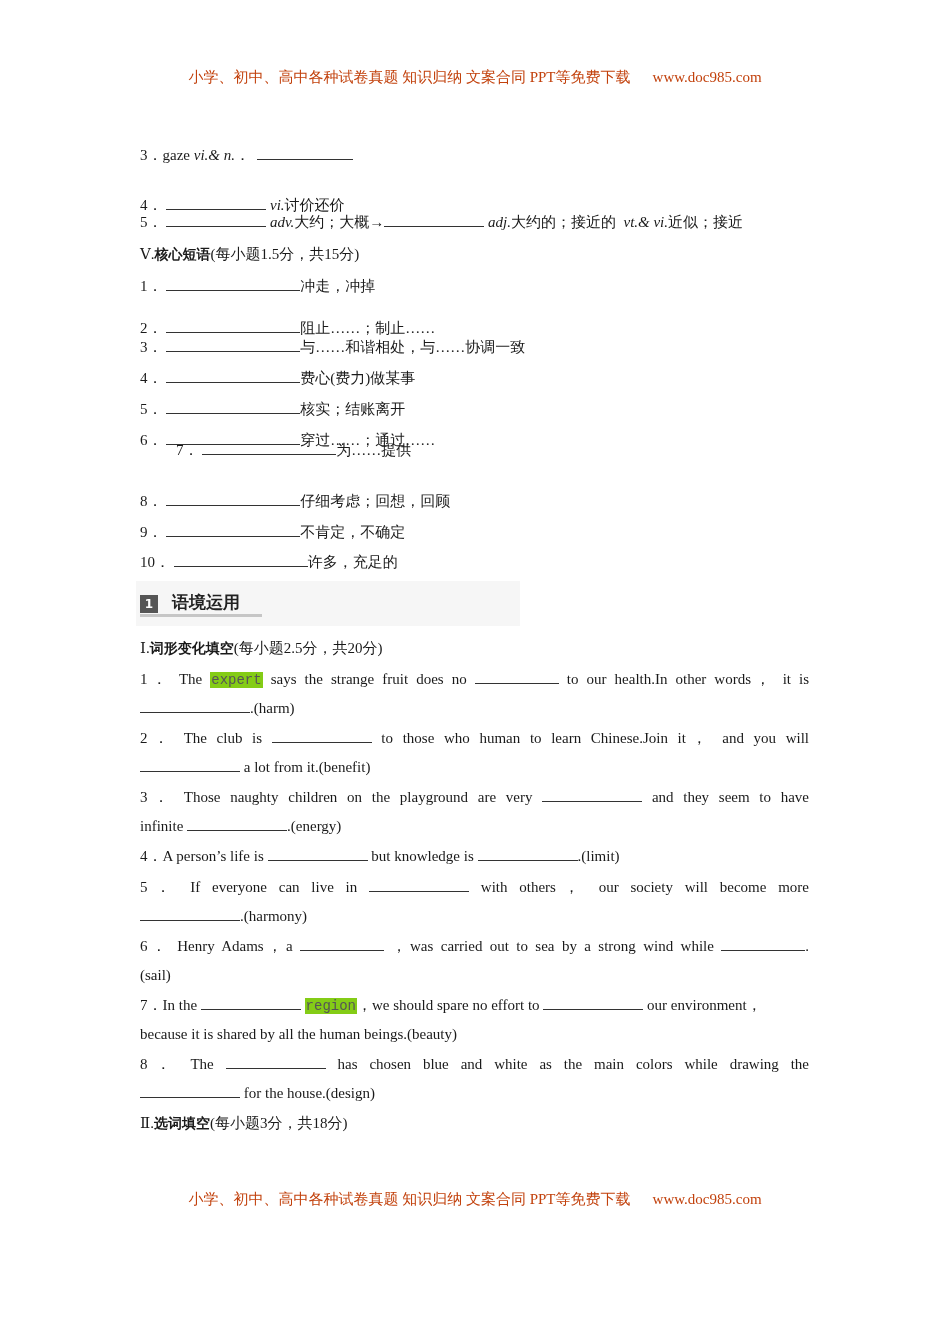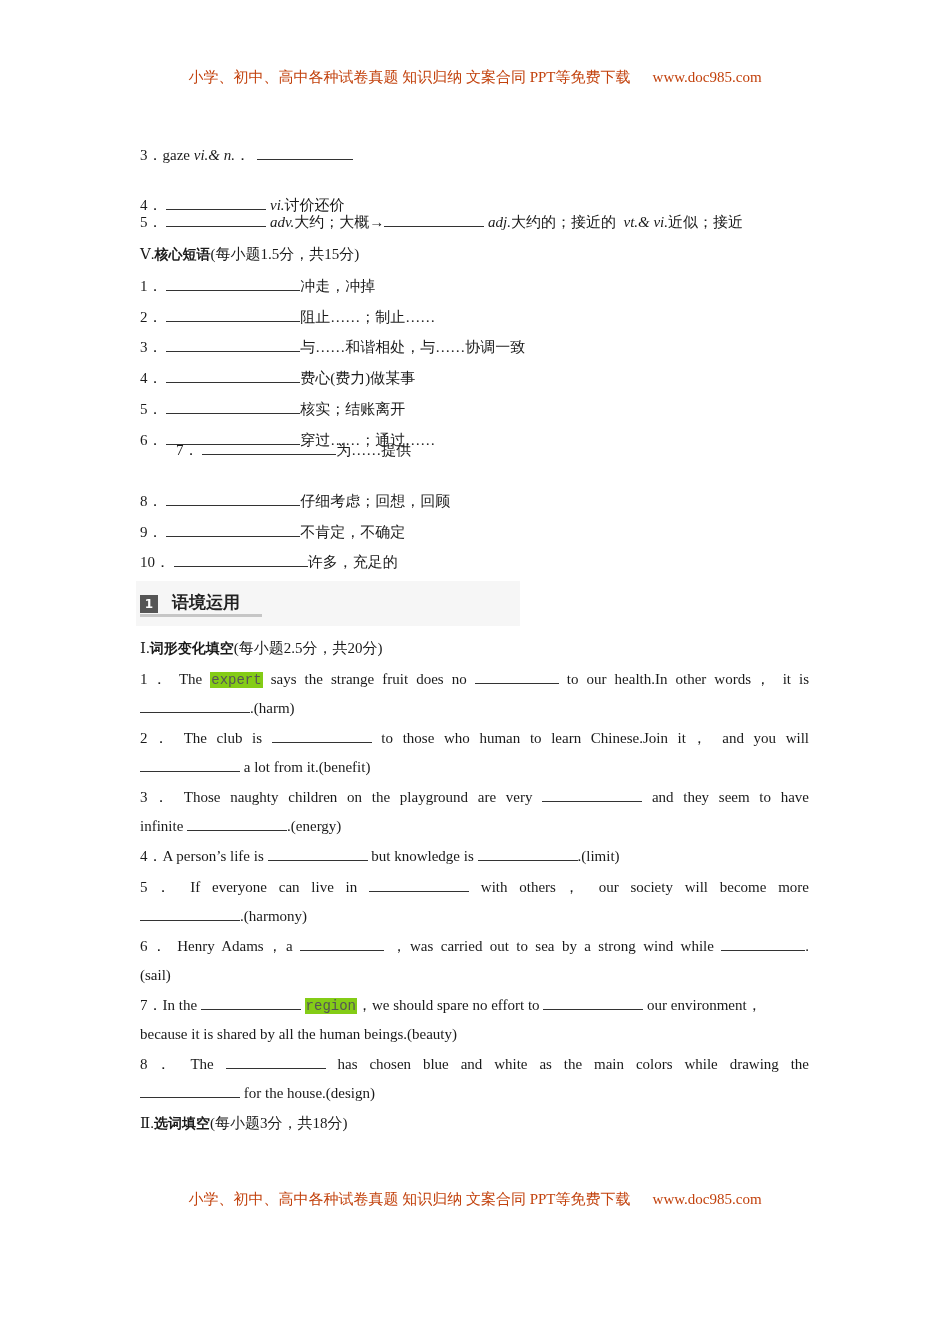--- a/index.html
+++ b/index.html
@@ -41,21 +41,21 @@
 </div>
 <div class="line" style="top:212px;">
   <span>5．</span>&nbsp;<span class="blank b100"></span> <i>adv.</i><span>大约；大概</span><span>→</span><span class="blank b100"></span> <i>adj.</i><span>大约的；接近的</span>&nbsp; <i>vt.&amp; vi.</i><span>近似；接近</span>
 </div>
 
 <div class="line" style="top:244px;">
   <span>Ⅴ.</span><span class="bold">核心短语</span><span>(每小题1.5分，共15分)</span>
 </div>
 
 <div class="line" style="top:276px;"><span>1．</span>&nbsp;<span class="blank b134"></span><span>冲走，冲掉</span></div>
-<div class="line" style="top:307px;"><span>2．</span>&nbsp;<span class="blank b134"></span><span>阻止……；制止……</span></div>
+<div class="line" style="top:318px;"><span>2．</span>&nbsp;<span class="blank b134"></span><span>阻止……；制止……</span></div>
 <div class="line" style="top:337px;"><span>3．</span>&nbsp;<span class="blank b134"></span><span>与……和谐相处，与……协调一致</span></div>
 <div class="line" style="top:368px;"><span>4．</span>&nbsp;<span class="blank b134"></span><span>费心(费力)做某事</span></div>
 <div class="line" style="top:399px;"><span>5．</span>&nbsp;<span class="blank b134"></span><span>核实；结账离开</span></div>
 <div class="line" style="top:430px;"><span>6．</span>&nbsp;<span class="blank b134"></span><span>穿过……；通过……</span></div>
 <div class="line" style="top:440px;margin-left:36px;"><span>7．</span>&nbsp;<span class="blank b134"></span><span>为……提供</span></div>
 <div class="line" style="top:491px;"><span>8．</span>&nbsp;<span class="blank b134"></span><span>仔细考虑；回想，回顾</span></div>
 <div class="line" style="top:522px;"><span>9．</span>&nbsp;<span class="blank b134"></span><span>不肯定，不确定</span></div>
 <div class="line" style="top:552px;"><span>10．</span>&nbsp;<span class="blank b134"></span><span>许多，充足的</span></div>
 
 <div class="section-band"></div>

